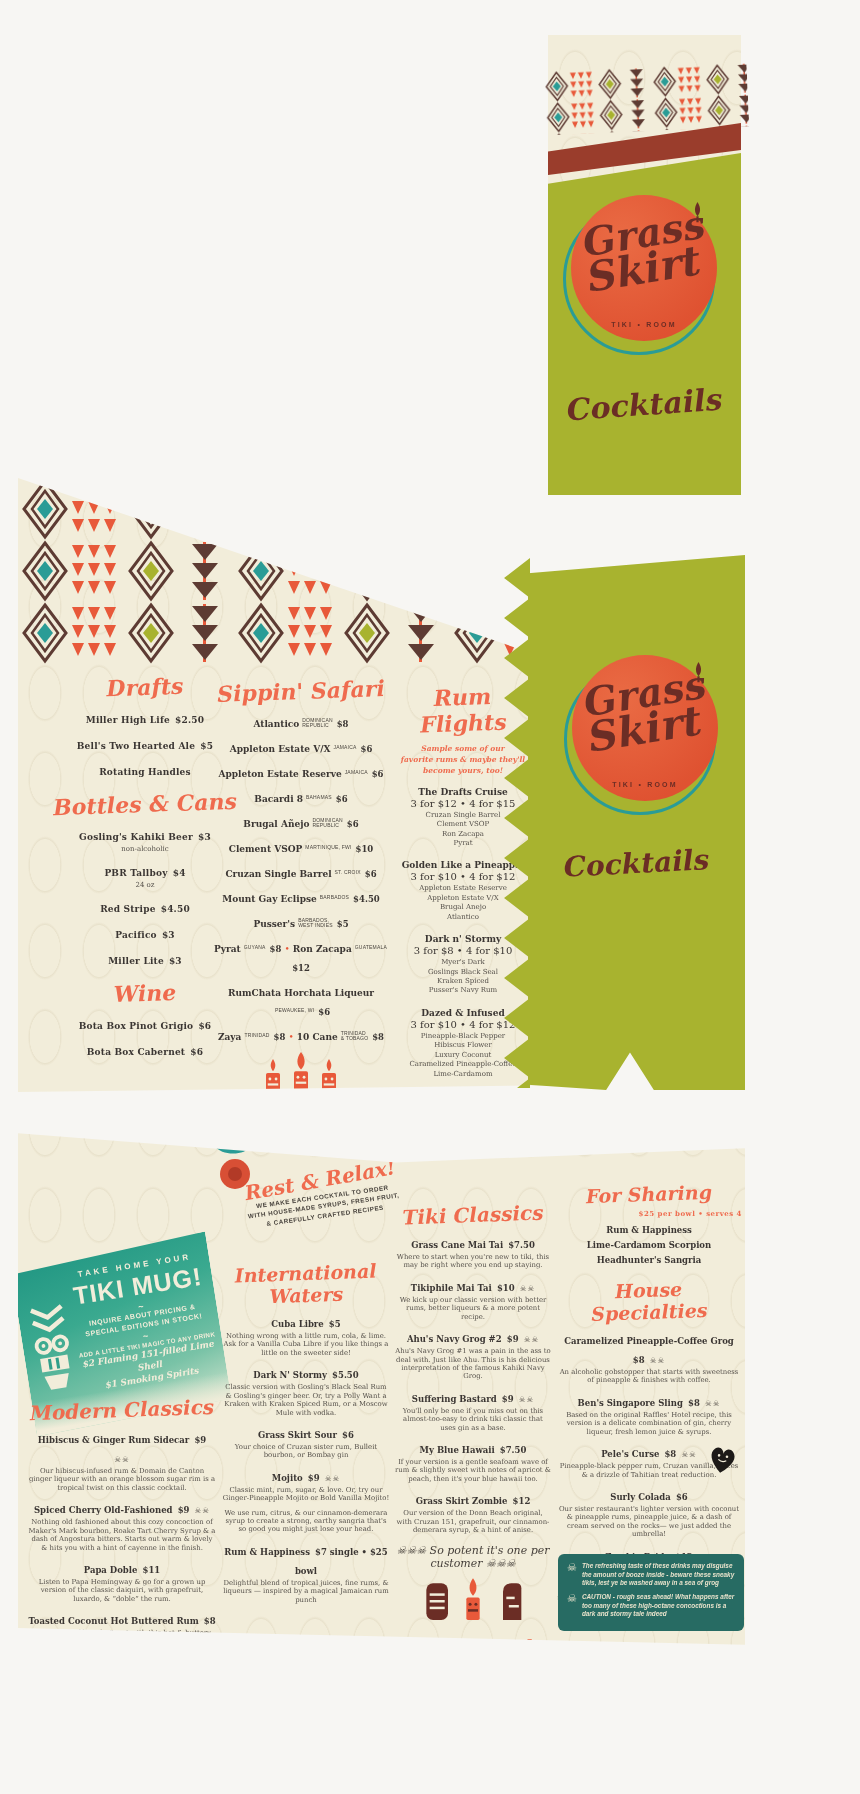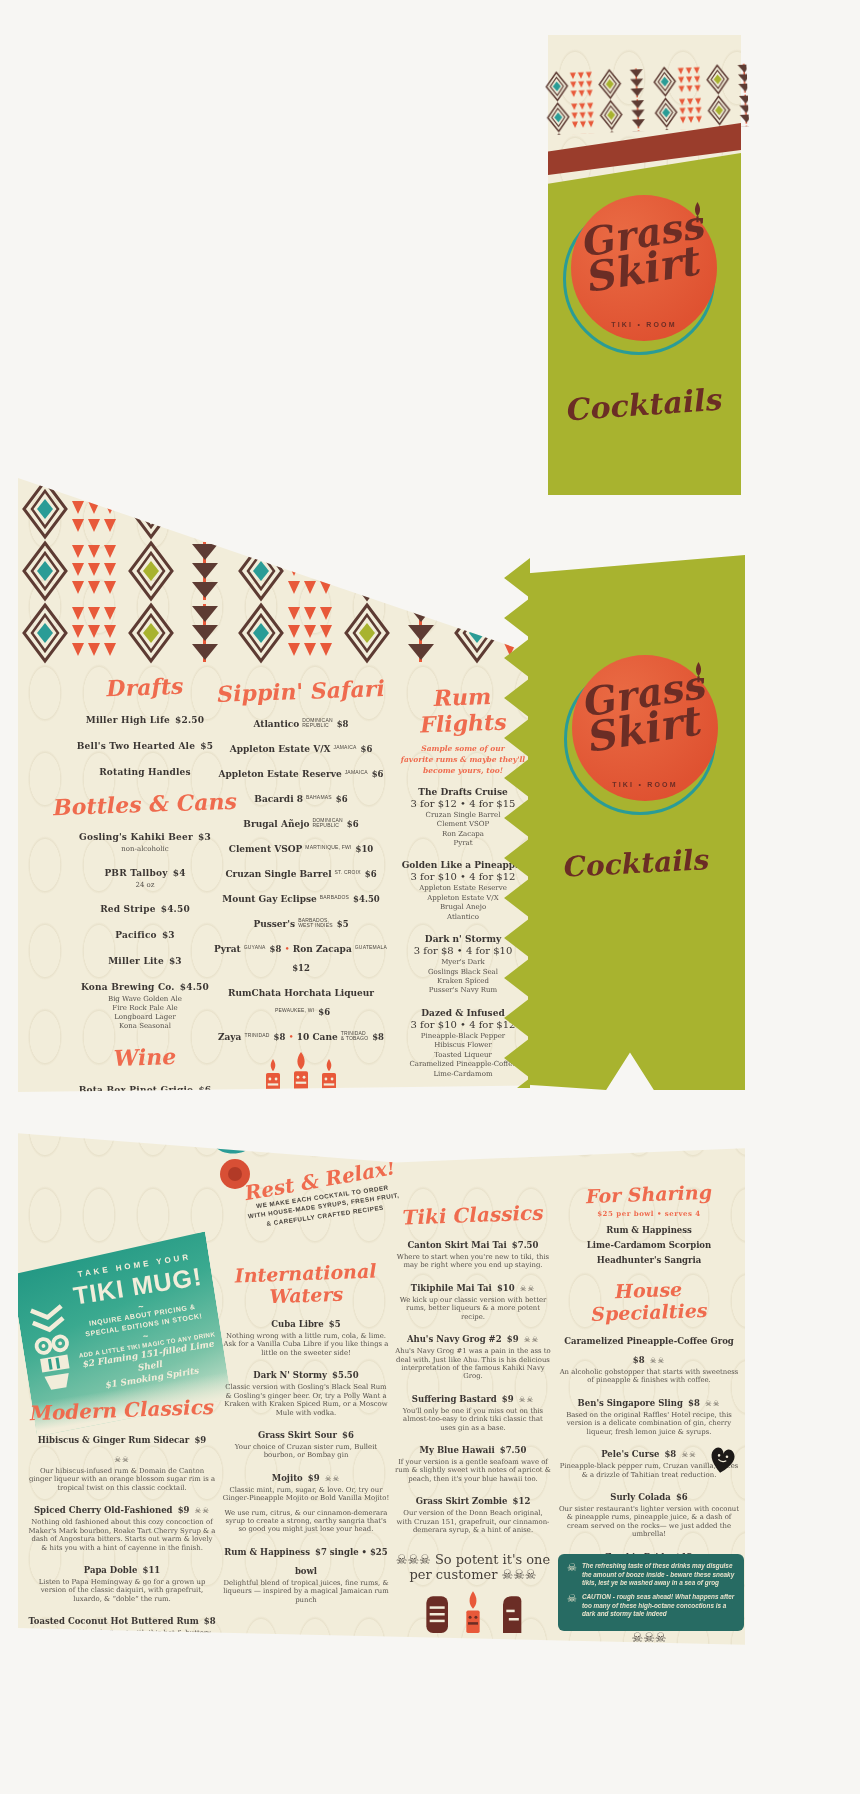--- a/index.html
+++ b/index.html
@@ -56,27 +56,27 @@
   .deco{margin:6px 0;}
   
   #bot{left:18px;top:1000px;width:727px;height:650px;clip-path:polygon(0 20.5%,52% 25%,100% 22.8%,100% 99.2%,0 96.6%);}
   .bcol{position:absolute;text-align:center;color:#4a453f;}
   .bcol .t{font-size:20px;margin-bottom:6px;}
   .bcol .t3{font-size:17px;margin:10px 0 5px;}
   .entry{margin-bottom:6px;}
   .entry .nm,.entry .pr{font-weight:bold;font-size:8.5px;color:#3b3633;line-height:1.25;}
   .entry .sk{font-size:7.5px;color:#453f3a;letter-spacing:1px;}
   .entry .dsc{font-size:6.9px;line-height:1.22;color:#55504a;margin-top:1px;}
-  .entry .note{font-size:13px;line-height:1.22;color:#453f3a;margin-top:17px;}
+  .entry .note{font-size:11px;line-height:1.22;color:#453f3a;font-style:italic;margin-top:9px;}
   .bln{font-weight:bold;font-size:8.5px;color:#3b3633;margin-bottom:5px;}
   .colA{left:10px;top:398px;width:188px;}
   .colB{left:204px;top:262px;width:168px;}
   .colC{left:377px;top:203px;width:156px;}
   .colD{left:538px;top:183px;width:186px;}
-  .fs-sub{font-weight:bold;font-size:7px;color:#ef6b4e;letter-spacing:.5px;margin:-2px 0 7px;}
+  .fs-sub{font-weight:bold;font-size:7px;color:#ef6b4e;letter-spacing:.5px;margin:-2px 0 7px;text-align:right;}
   
   .banner{position:absolute;left:4px;top:246px;width:198px;height:176px;transform:rotate(-9deg);
     background:linear-gradient(165deg,#1f9582 0%,#3aa98f 38%,#7ac3a7 72%,#dbe8d3 100%);
     clip-path:polygon(0 7%,100% 0,100% 96%,0 100%);}
   .banner::after{content:'';position:absolute;left:0;right:0;bottom:0;height:34px;background:linear-gradient(rgba(242,237,218,0),#f2edda 85%);}
   .banner-in{position:absolute;left:6px;top:12px;right:4px;display:flex;}
   .mugtext{flex:1;text-align:center;color:#f2edda;font-family:"Liberation Sans",sans-serif;}
   .mug-kicker{font-weight:bold;font-size:8px;letter-spacing:3px;margin-top:6px;}
   .mug-title{font-weight:bold;font-size:25px;letter-spacing:1px;margin-top:2px;}
   .mgsep,.mug-sep{font-weight:bold;font-size:9px;line-height:.9;margin-top:2px;color:#f2edda;}
@@ -189,27 +189,20 @@
             </div>
             <div class="mi">
               <div class="ln"><span class="nm">Red Stripe</span> <span class="pr">$4.50</span></div>
             </div>
             <div class="mi">
               <div class="ln"><span class="nm">Pacifico</span> <span class="pr">$3</span></div>
             </div>
             <div class="mi">
               <div class="ln"><span class="nm">Miller Lite</span> <span class="pr">$3</span></div>
             </div>
-            <div class="mi">
-              <div class="ln"><span class="nm">Kona Brewing Co.</span> <span class="pr">$4.50</span></div>
-              <div class="dsc">Big Wave Golden Ale
-Fire Rock Pale Ale
-Longboard Lager
-Kona Seasonal</div>
-            </div>
           </div>
         <div class="script t2">Wine</div>
         <div id="wine-list">
             <div class="mi">
               <div class="ln"><span class="nm">Bota Box Pinot Grigio</span> <span class="pr">$6</span></div>
             </div>
             <div class="mi">
               <div class="ln"><span class="nm">Bota Box Cabernet</span> <span class="pr">$6</span></div>
             </div>
           </div>
@@ -300,21 +293,21 @@
               <div class="rum">Myer's Dark</div>
               <div class="rum">Goslings Black Seal</div>
               <div class="rum">Kraken Spiced</div>
               <div class="rum">Pusser's Navy Rum</div>
             </div>
             <div class="fl">
               <div class="fnm">Dazed &amp; Infused</div>
               <div class="deal">3 for $10 • 4 for $12</div>
               <div class="rum">Pineapple-Black Pepper</div>
               <div class="rum">Hibiscus Flower</div>
-              <div class="rum">Toasted Liqueur</div>
+              <div class="rum">Luxury Coconut</div>
               <div class="rum">Caramelized Pineapple-Coffee</div>
               <div class="rum">Lime-Cardamom</div>
             </div>
           </div>
       </div>
     </div>
 
     <svg class="zig">
         <path id="zzpath" fill="#a8b32f" d="M32 0 L6 20 L32 40 L6 60 L32 80 L6 100 L32 120 L6 140 L32 160 L6 180 L32 200 L6 220 L32 240 L6 260 L32 280 L6 300 L32 320 L6 340 L32 360 L6 380 L32 400 L6 420 L32 440 L6 460 L32 480 L6 500 L32 520 L6 540 L32 560 L32 530 Z"></path>
       </svg>
@@ -438,21 +431,21 @@
             <div class="ln"><span class="nm">Rum &amp; Happiness</span> <span class="pr">$7 single • $25 bowl</span></div>
             <div class="dsc">Delightful blend of tropical juices, fine rums, &amp; liqueurs — inspired by a magical Jamaican rum punch</div>
           </div>
         </div>
     </div>
 
     <div class="bcol colC">
       <div class="script t">Tiki Classics</div>
       <div id="classics-list">
           <div class="entry">
-            <div class="ln"><span class="nm">Canton Skirt Mai Tai</span> <span class="pr">$7.50</span></div>
+            <div class="ln"><span class="nm">Grass Cane Mai Tai</span> <span class="pr">$7.50</span></div>
             <div class="dsc">Where to start when you're new to tiki, this may be right where you end up staying.</div>
           </div>
           <div class="entry">
             <div class="ln"><span class="nm">Tikiphile Mai Tai</span> <span class="pr">$10</span> <span class="sk">☠☠</span></div>
             <div class="dsc">We kick up our classic version with better rums, better liqueurs &amp; a more potent recipe.</div>
           </div>
           <div class="entry">
             <div class="ln"><span class="nm">Ahu's Navy Grog #2</span> <span class="pr">$9</span> <span class="sk">☠☠</span></div>
             <div class="dsc">Ahu's Navy Grog #1 was a pain in the ass to deal with. Just like Ahu. This is his delicious interpretation of the famous Kahiki Navy Grog.</div>
           </div>

